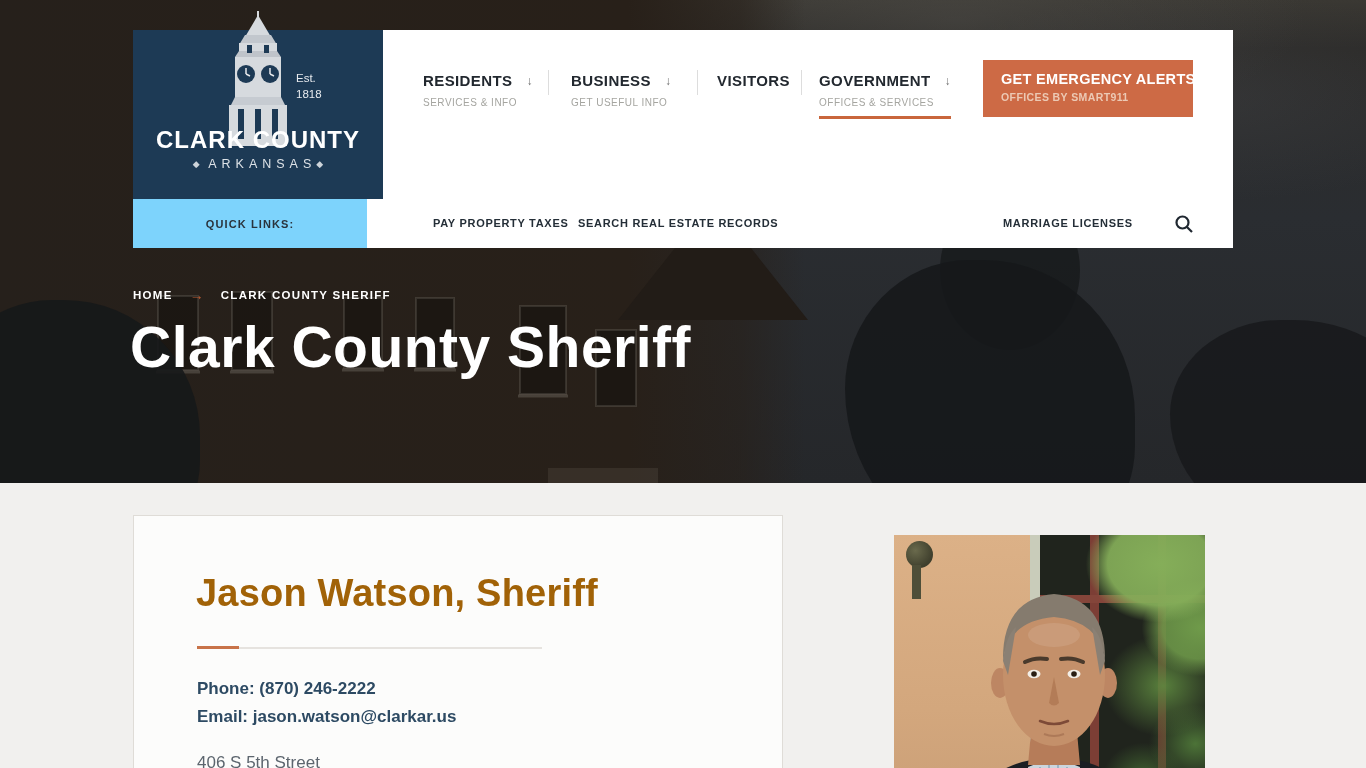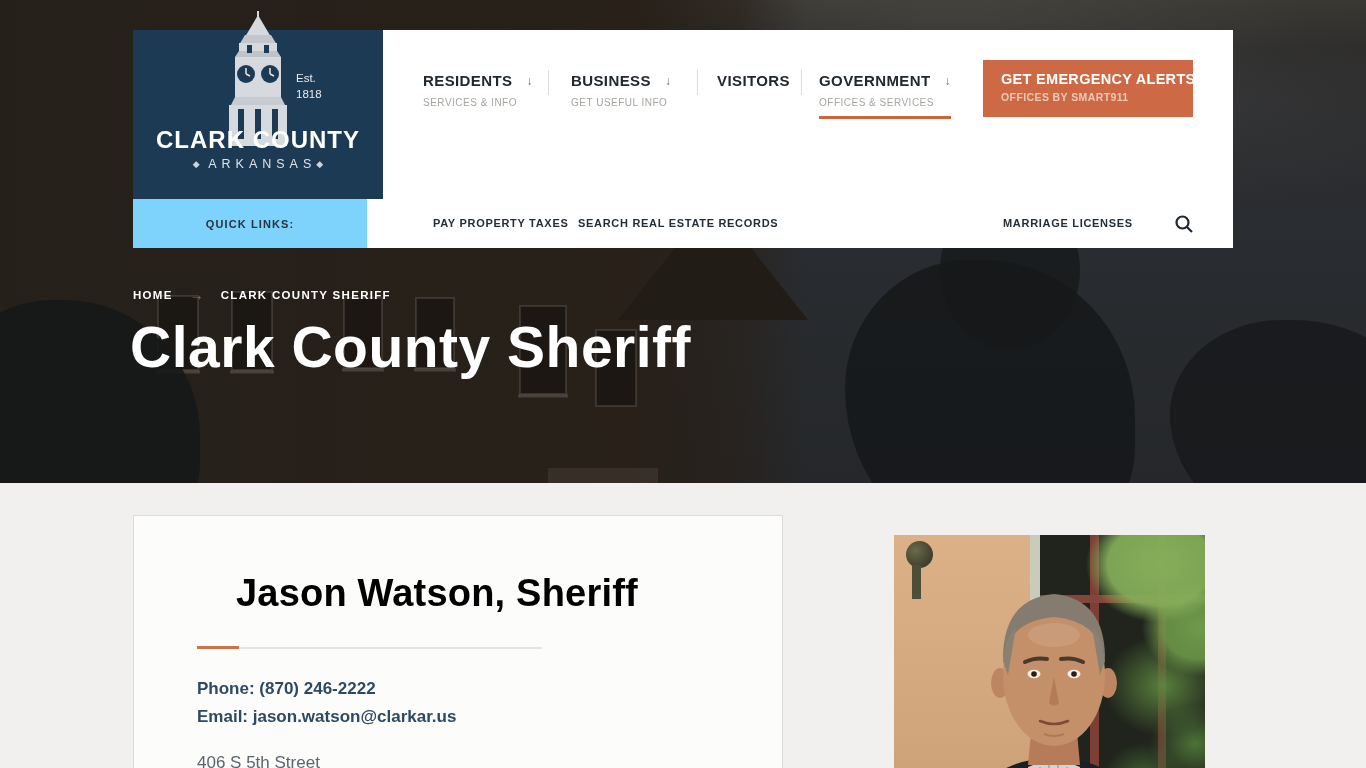--- a/index.html
+++ b/index.html
@@ -74,22 +74,22 @@
   
   .breadcrumb { position:absolute; left:133px; top:287px; display:flex; align-items:center;
     color:#ffffff; font-size:11.5px; font-weight:700; letter-spacing:1.3px; }
   .bc-arrow { color:#bf5c33; margin:0 17px; font-size:14px; font-weight:400; letter-spacing:0; }
   .hero-title { position:absolute; left:130px; top:314px; color:#ffffff;
     font-size:57px; font-weight:700; letter-spacing:0.5px; white-space:nowrap; }
 
   
   .sheriff-card { position:absolute; left:133px; top:515px; width:650px; height:420px;
     background:#fcfcfb; border:1px solid #dfdcd7; }
-  .card-heading { position:absolute; left:62px; top:56px; color:#000000;
-    font-size:38px; font-weight:700; letter-spacing:0.2px; white-space:nowrap;margin-left:40px; }
+  .card-heading { position:absolute; left:62px; top:56px; color:#a16207;
+    font-size:38px; font-weight:700; letter-spacing:0.2px; white-space:nowrap; }
   .card-divider { position:absolute; left:63px; top:131px; width:345px; height:2px; background:#e6e3df; }
   .card-divider-accent { position:absolute; left:0; top:-1px; width:42px; height:3px; background:#c87349; }
   .card-line { position:absolute; left:63px; color:#2d4a63; font-size:17px; font-weight:700; white-space:nowrap; }
   .card-phone { top:163px; } .card-email { top:191px; }
   .card-address { position:absolute; left:63px; top:237px; color:#5c656e; font-size:17px; font-weight:400; }
 
   
   .photo { position:absolute; left:894px; top:535px; width:311px; height:290px; overflow:hidden;
     background:linear-gradient(180deg,#dcb187 0%, #d3a77d 60%, #c99e76 100%); }
   .ph-trim { position:absolute; left:136px; top:0; width:10px; height:100%; background:#c9ccba; }

